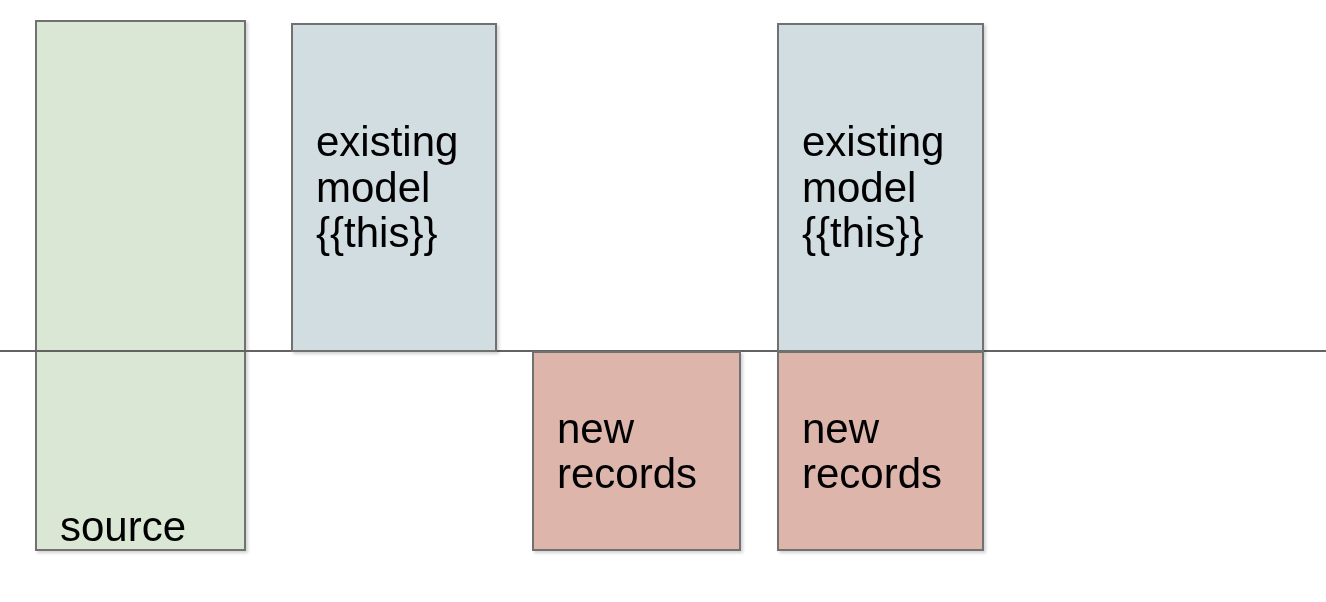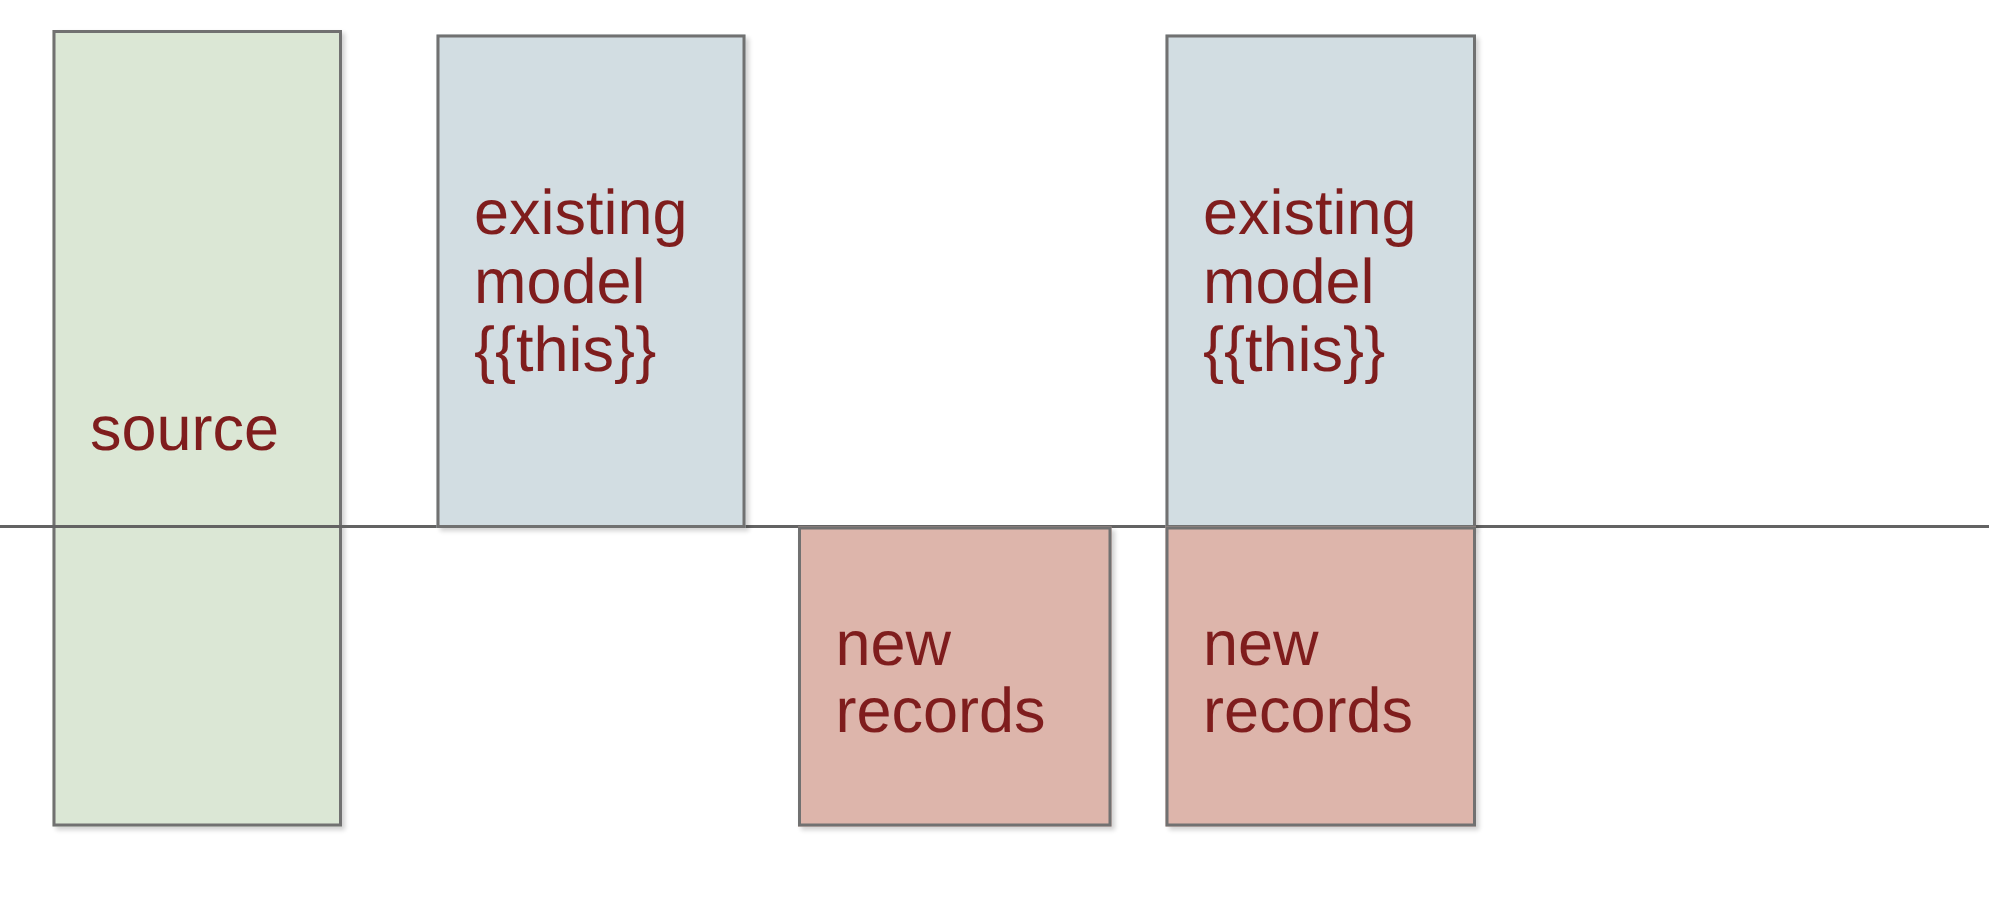--- a/index.html
+++ b/index.html
@@ -28,30 +28,30 @@
     position: absolute;
     box-sizing: border-box;
     border: 2px solid #717171;
     box-shadow: 2px 2px 3px rgba(0, 0, 0, 0.18);
     display: flex;
     align-items: center;
   }
   .box .label {
     font-size: 42px;
     line-height: 1.08;
-    color: #7f1d1d;
+    color: #000000;
     white-space: pre-line;
     padding-left: 23px;
     padding-right: 6px;
   }
   
   .under-line { z-index: 1; }
   .over-line  { z-index: 3; }
 
-  #box-source        { left: 35px;   top: 20px;  width: 193px; height: 531px; }
+  #box-source        { left: 35px;   top: 20px;  width: 211px; height: 531px; align-items: flex-end; }
   #box-existing-1    { left: 291px;  top: 23px;  width: 206px; height: 329px; }
   #box-new-records-1 { left: 532px;  top: 351px; width: 209px; height: 200px; }
   #box-existing-2    { left: 777px;  top: 23px;  width: 207px; height: 329px; }
   #box-new-records-2 { left: 777px;  top: 351px; width: 207px; height: 200px; }
   #box-full-refresh  { left: 1040px; top: 17px;  width: 210px; height: 531px; }
 </style>
 </head>
 <body>
 
 <div class="canvas">

